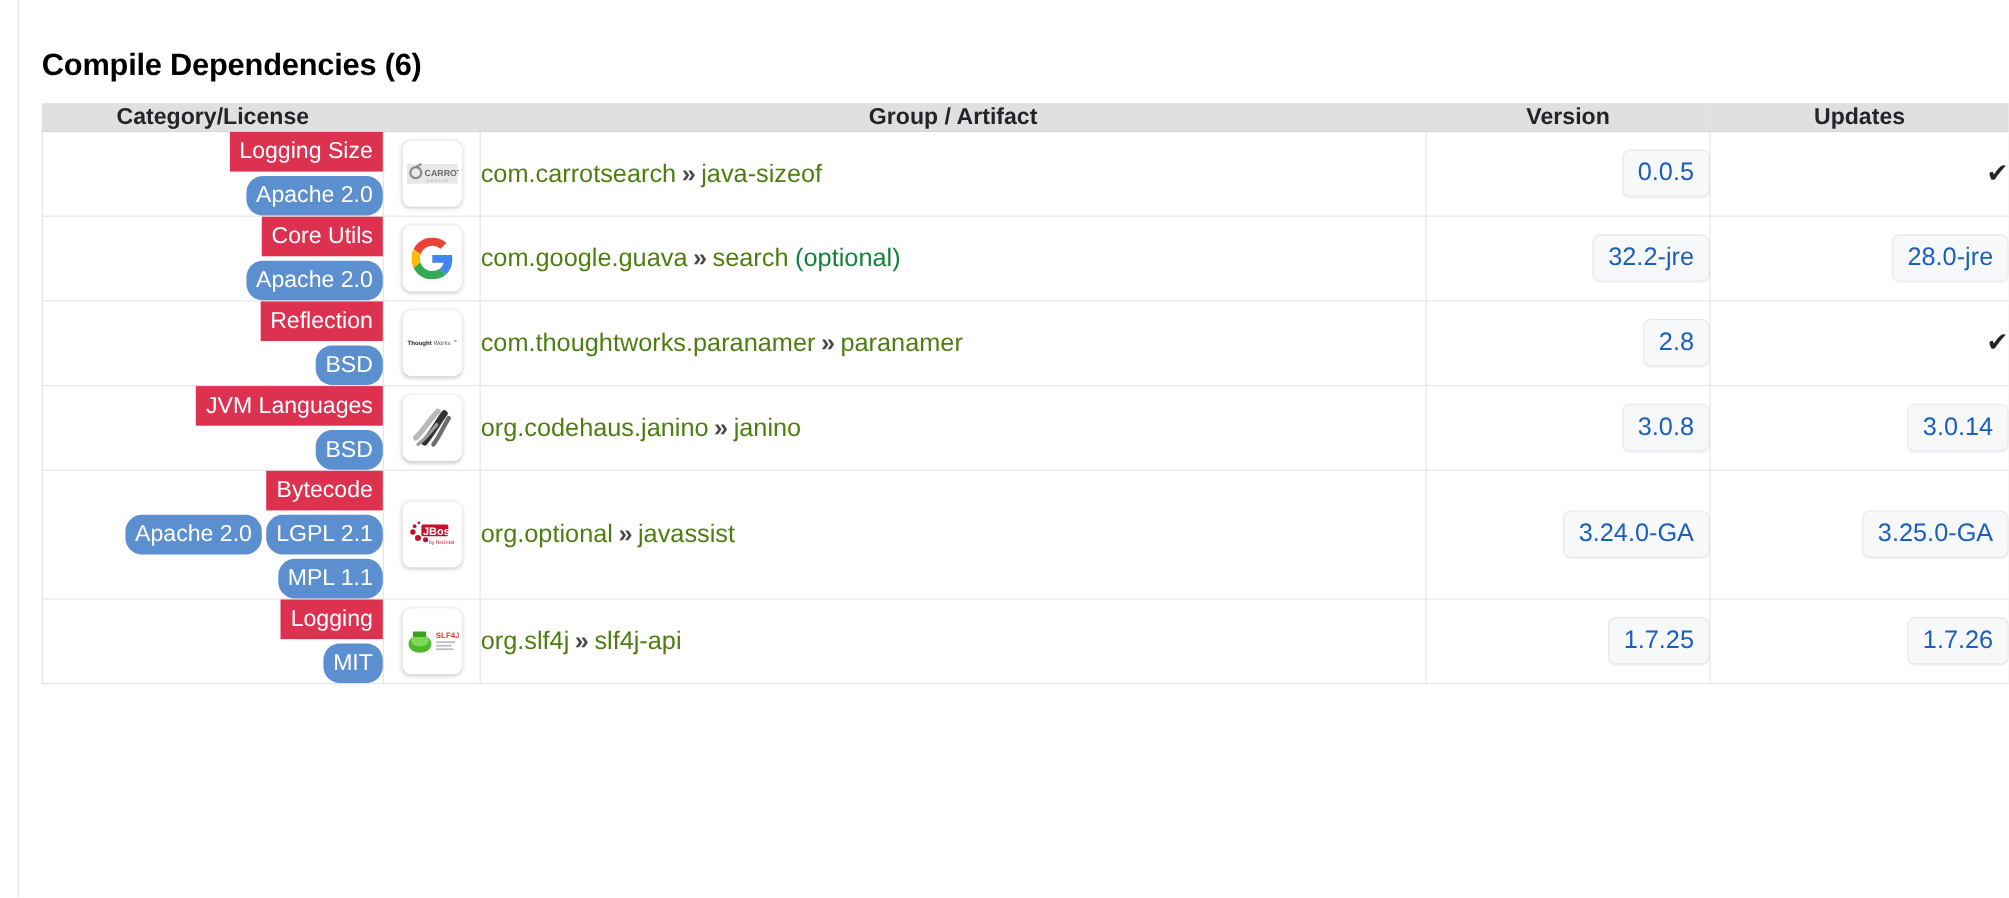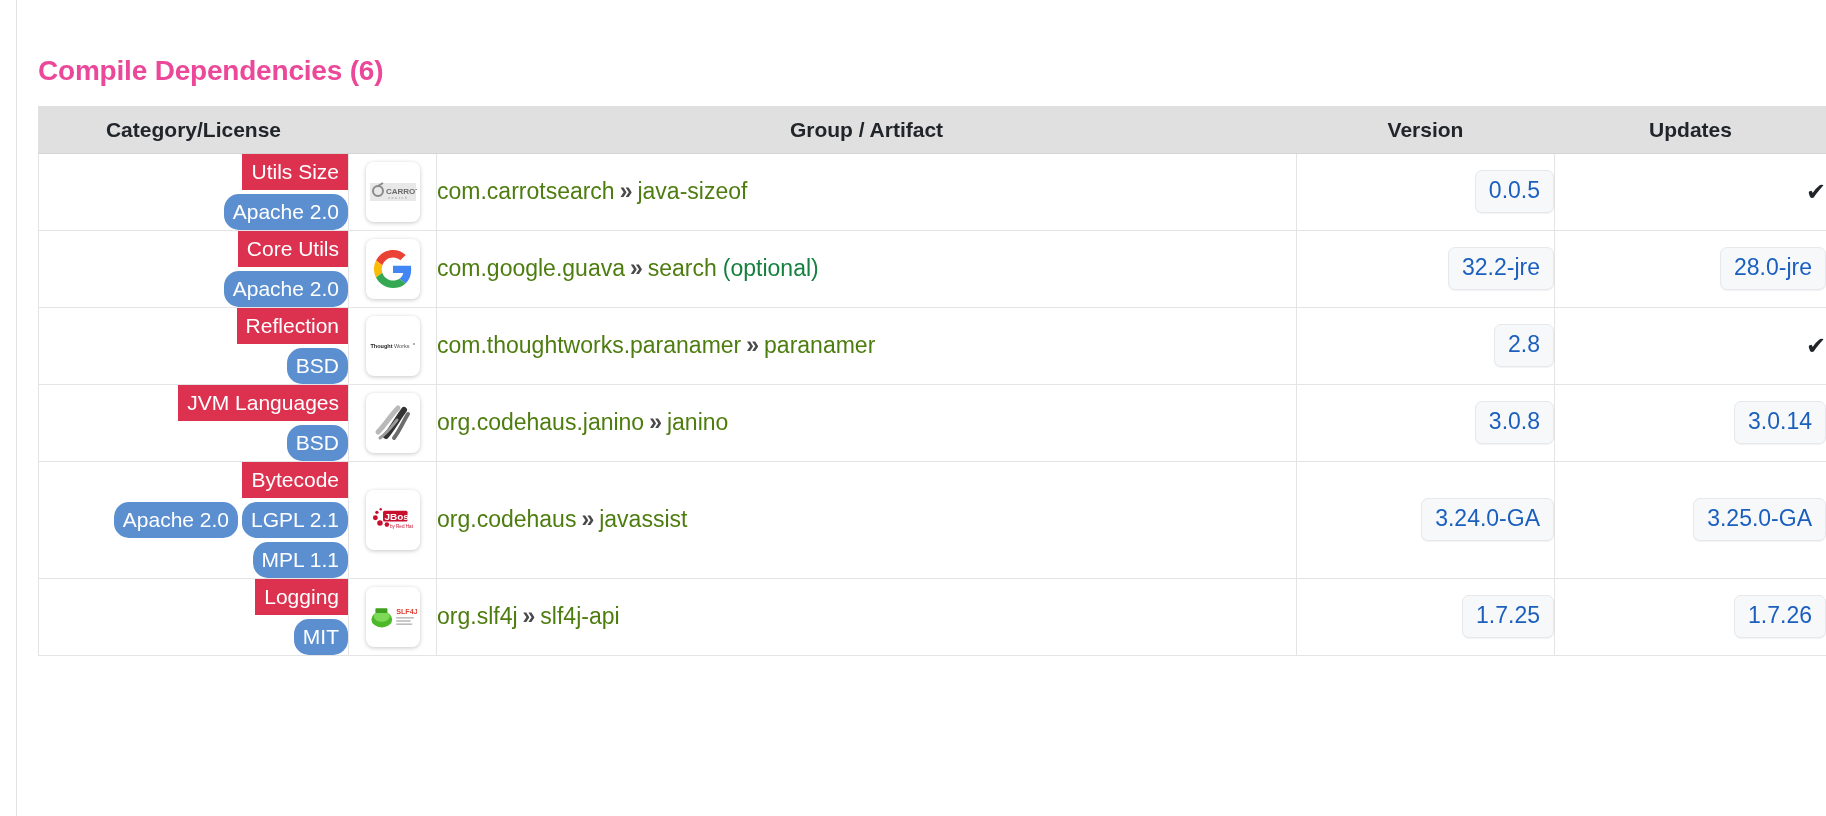--- a/index.html
+++ b/index.html
@@ -37,41 +37,41 @@
     position: absolute;
     left: 38px;
     top: 0;
     right: 0;
     bottom: 0;
   }
 
   .section-title {
     font-size: 28px;
     font-weight: bold;
-    color: #ec4899;
+    color: #000000;
     letter-spacing: -0.2px;
     padding-top: 42px;
     padding-bottom: 0;
-    margin: 12px 0 18px 0;
+    margin: 0 0 18px 0;
     line-height: 1.2;
   }
 
   .dep-table {
     border-collapse: collapse;
     width: 1788px;
     table-layout: fixed;
     background: #ffffff;
   }
 
   .dep-table th {
     background: #e0e0e0;
     font-size: 21px;
     font-weight: bold;
     color: #212529;
-    padding: 11px 14px;
+    padding: 0 14px;
     border: 1px solid #dfdfdf;
     border-bottom: 1px solid #d5d5d5;
     text-align: center;
     white-space: nowrap;
   }
 
   .dep-table td {
     border: 1px solid #e4e4e4;
     padding: 0;
     vertical-align: middle;
@@ -203,21 +203,21 @@
           <th>Group / Artifact</th>
           <th>Version</th>
           <th>Updates</th>
         </tr>
       </thead>
       <tbody id="table-body">
           <tr>
             <td class="cat-cell">
               <div class="badge-stack">
                 <div class="badge-row">
-                  <span class="badge cat">Utils Size</span>
+                  <span class="badge cat">Logging Size</span>
                 </div>
                 <div class="badge-row">
                   <span class="badge lic">Apache 2.0</span>
                 </div>
               </div>
             </td>
             <td class="icon-cell"><span class="icon-tile">
                 <svg width="48" height="26" viewBox="0 0 48 26">
                   <rect x="1" y="4" width="46" height="18" fill="#e8e8e8"></rect>
                   <circle cx="9" cy="12" r="5" fill="none" stroke="#8a8a8a" stroke-width="2"></circle>
@@ -320,21 +320,21 @@
                   <circle cx="9" cy="12" r="2.2" fill="#c8102e"></circle>
                   <circle cx="14" cy="8" r="1.6" fill="#c8102e"></circle>
                   <circle cx="7" cy="19" r="3.2" fill="#c8102e"></circle>
                   <circle cx="13" cy="26" r="3.6" fill="#c8102e"></circle>
                   <circle cx="22" cy="28" r="3.0" fill="#c8102e"></circle>
                   <rect x="17" y="10" width="32" height="14" rx="2" fill="#c8102e"></rect>
                   <text x="19" y="22" font-family="Liberation Sans, sans-serif" font-size="13" font-weight="bold" fill="#ffffff">JBoss</text>
                   <text x="26" y="33" font-family="Liberation Sans, sans-serif" font-size="6" fill="#c8102e">by Red Hat</text>
                 </svg>
               </span></td>
-            <td class="ga-cell"><a class="ga-link">org.codehaus</a><span class="ga-sep">»</span><a class="ga-link">javassist</a></td>
+            <td class="ga-cell"><a class="ga-link">org.optional</a><span class="ga-sep">»</span><a class="ga-link">javassist</a></td>
             <td class="ver-cell"><span class="ver-chip">3.24.0-GA</span></td>
             <td class="upd-cell"><span class="ver-chip">3.25.0-GA</span></td>
           </tr>
           <tr>
             <td class="cat-cell">
               <div class="badge-stack">
                 <div class="badge-row">
                   <span class="badge cat">Logging</span>
                 </div>
                 <div class="badge-row">

